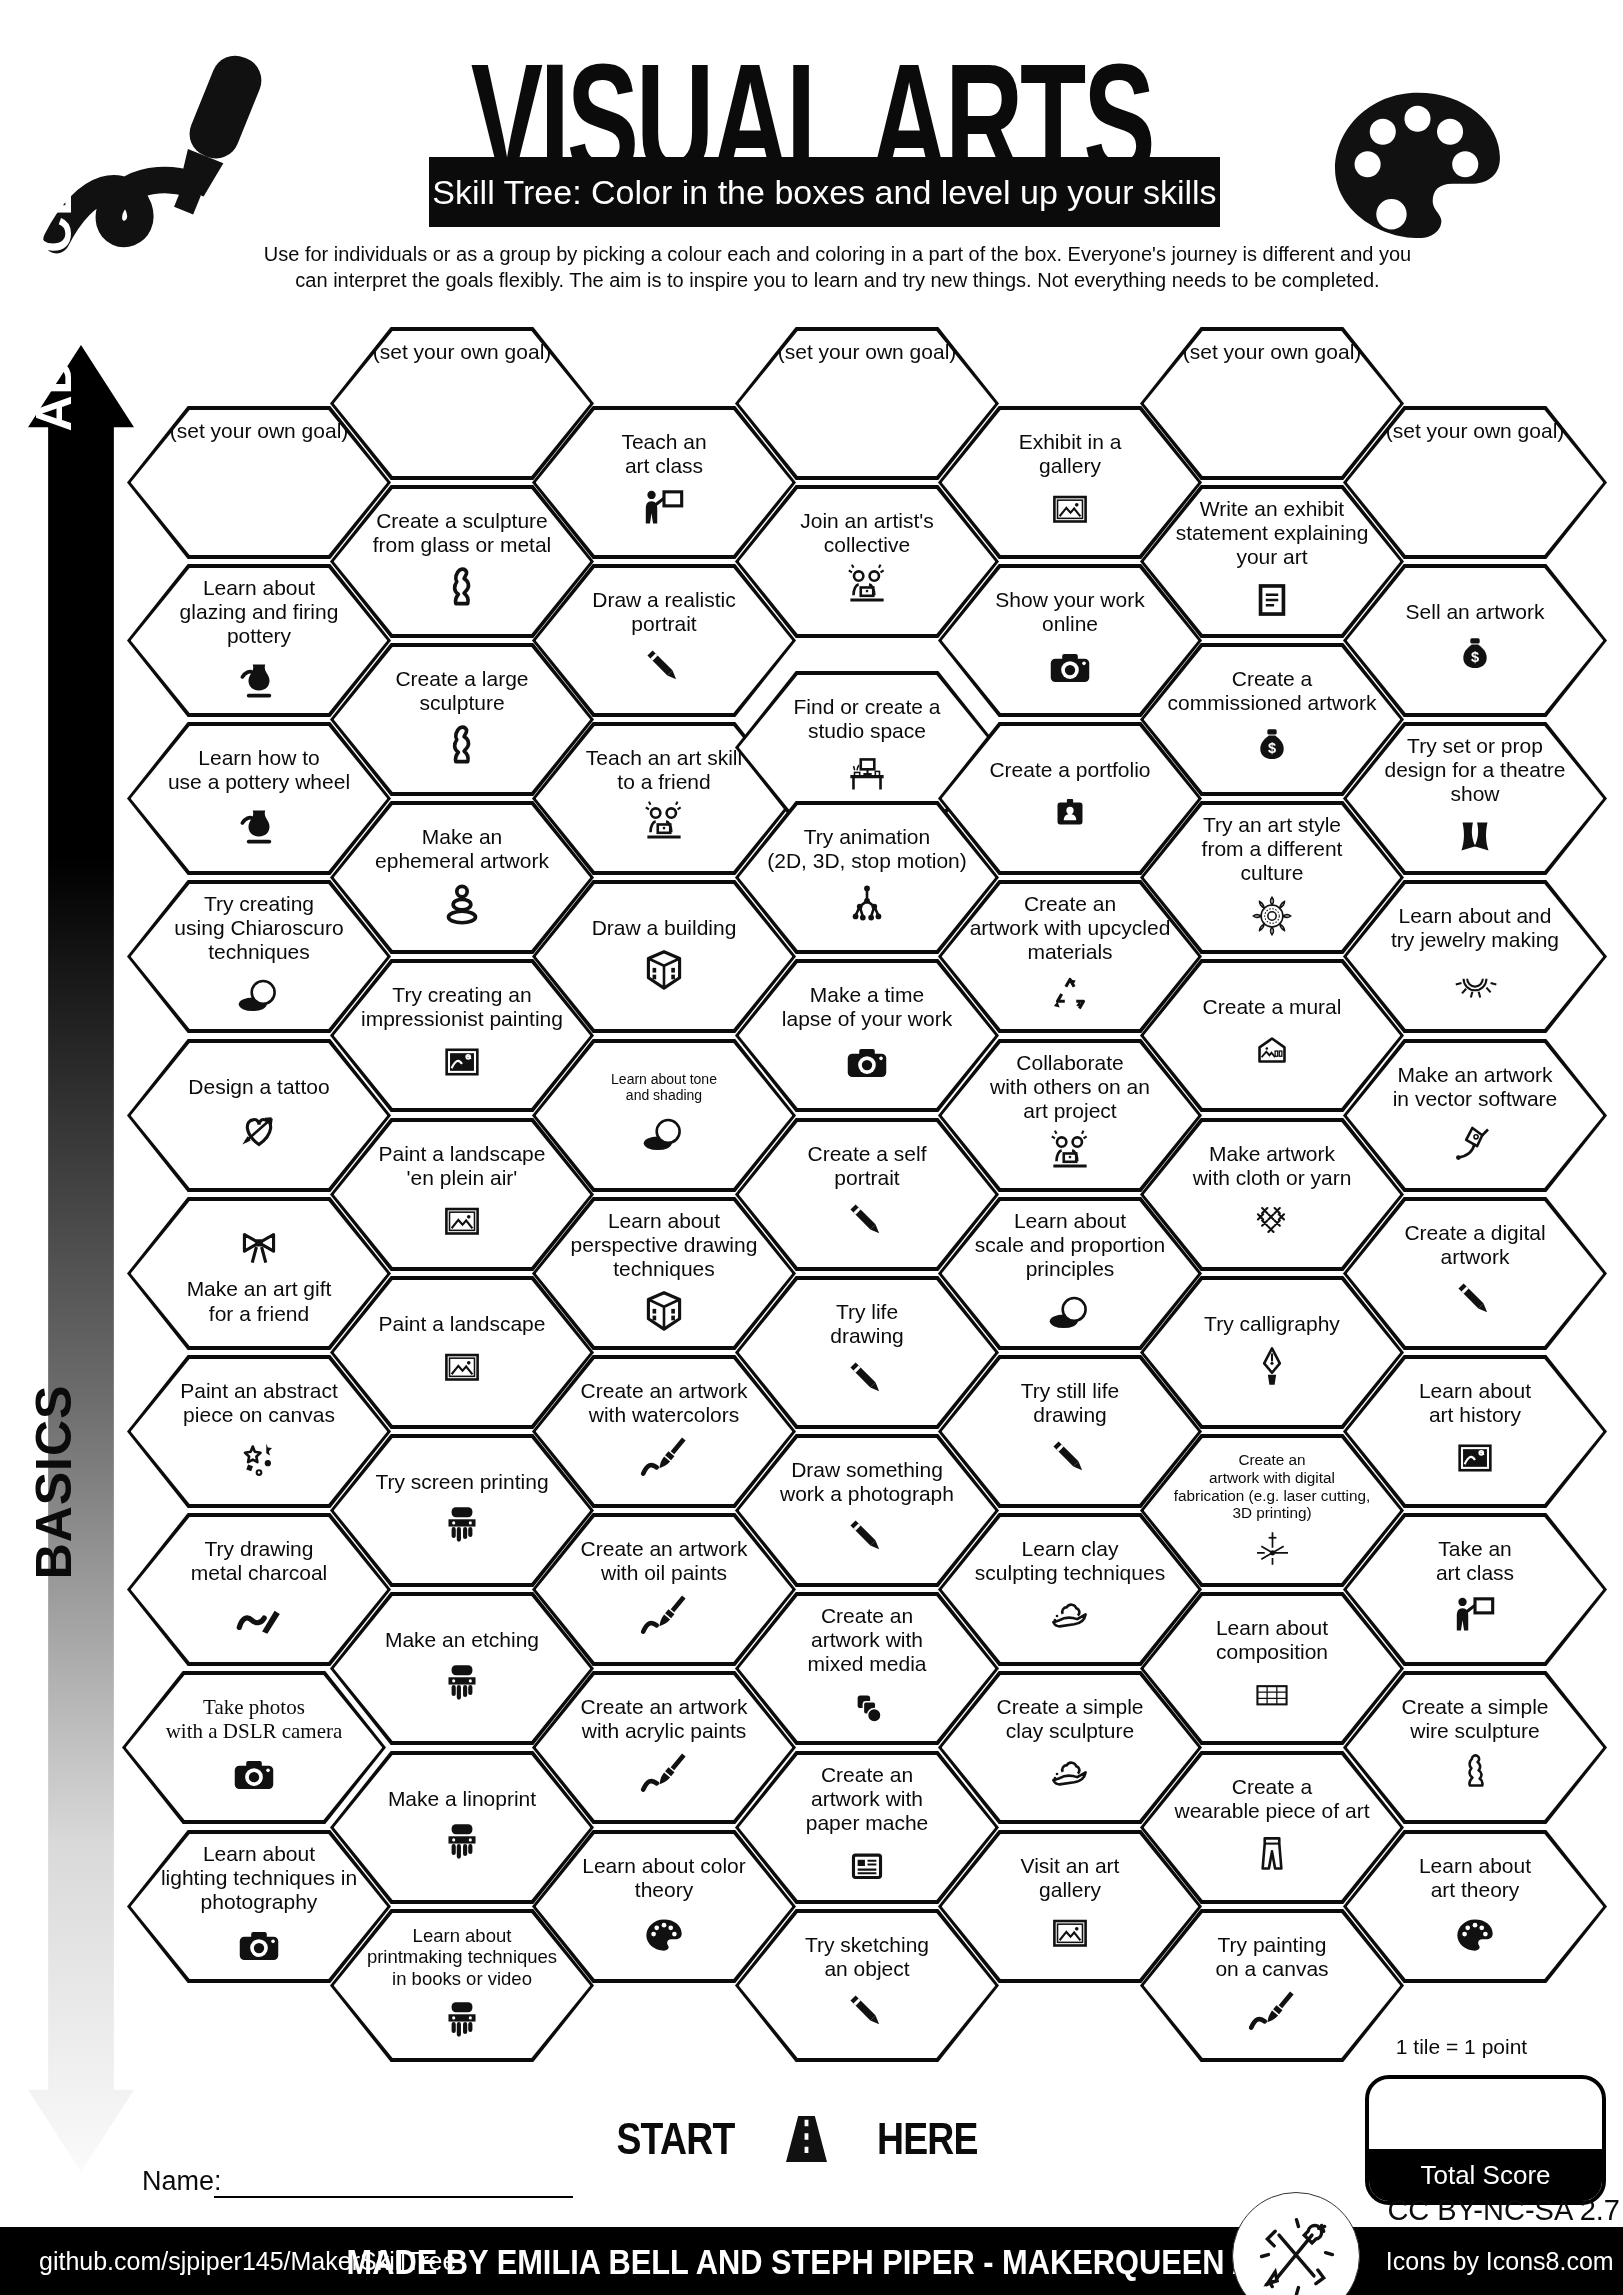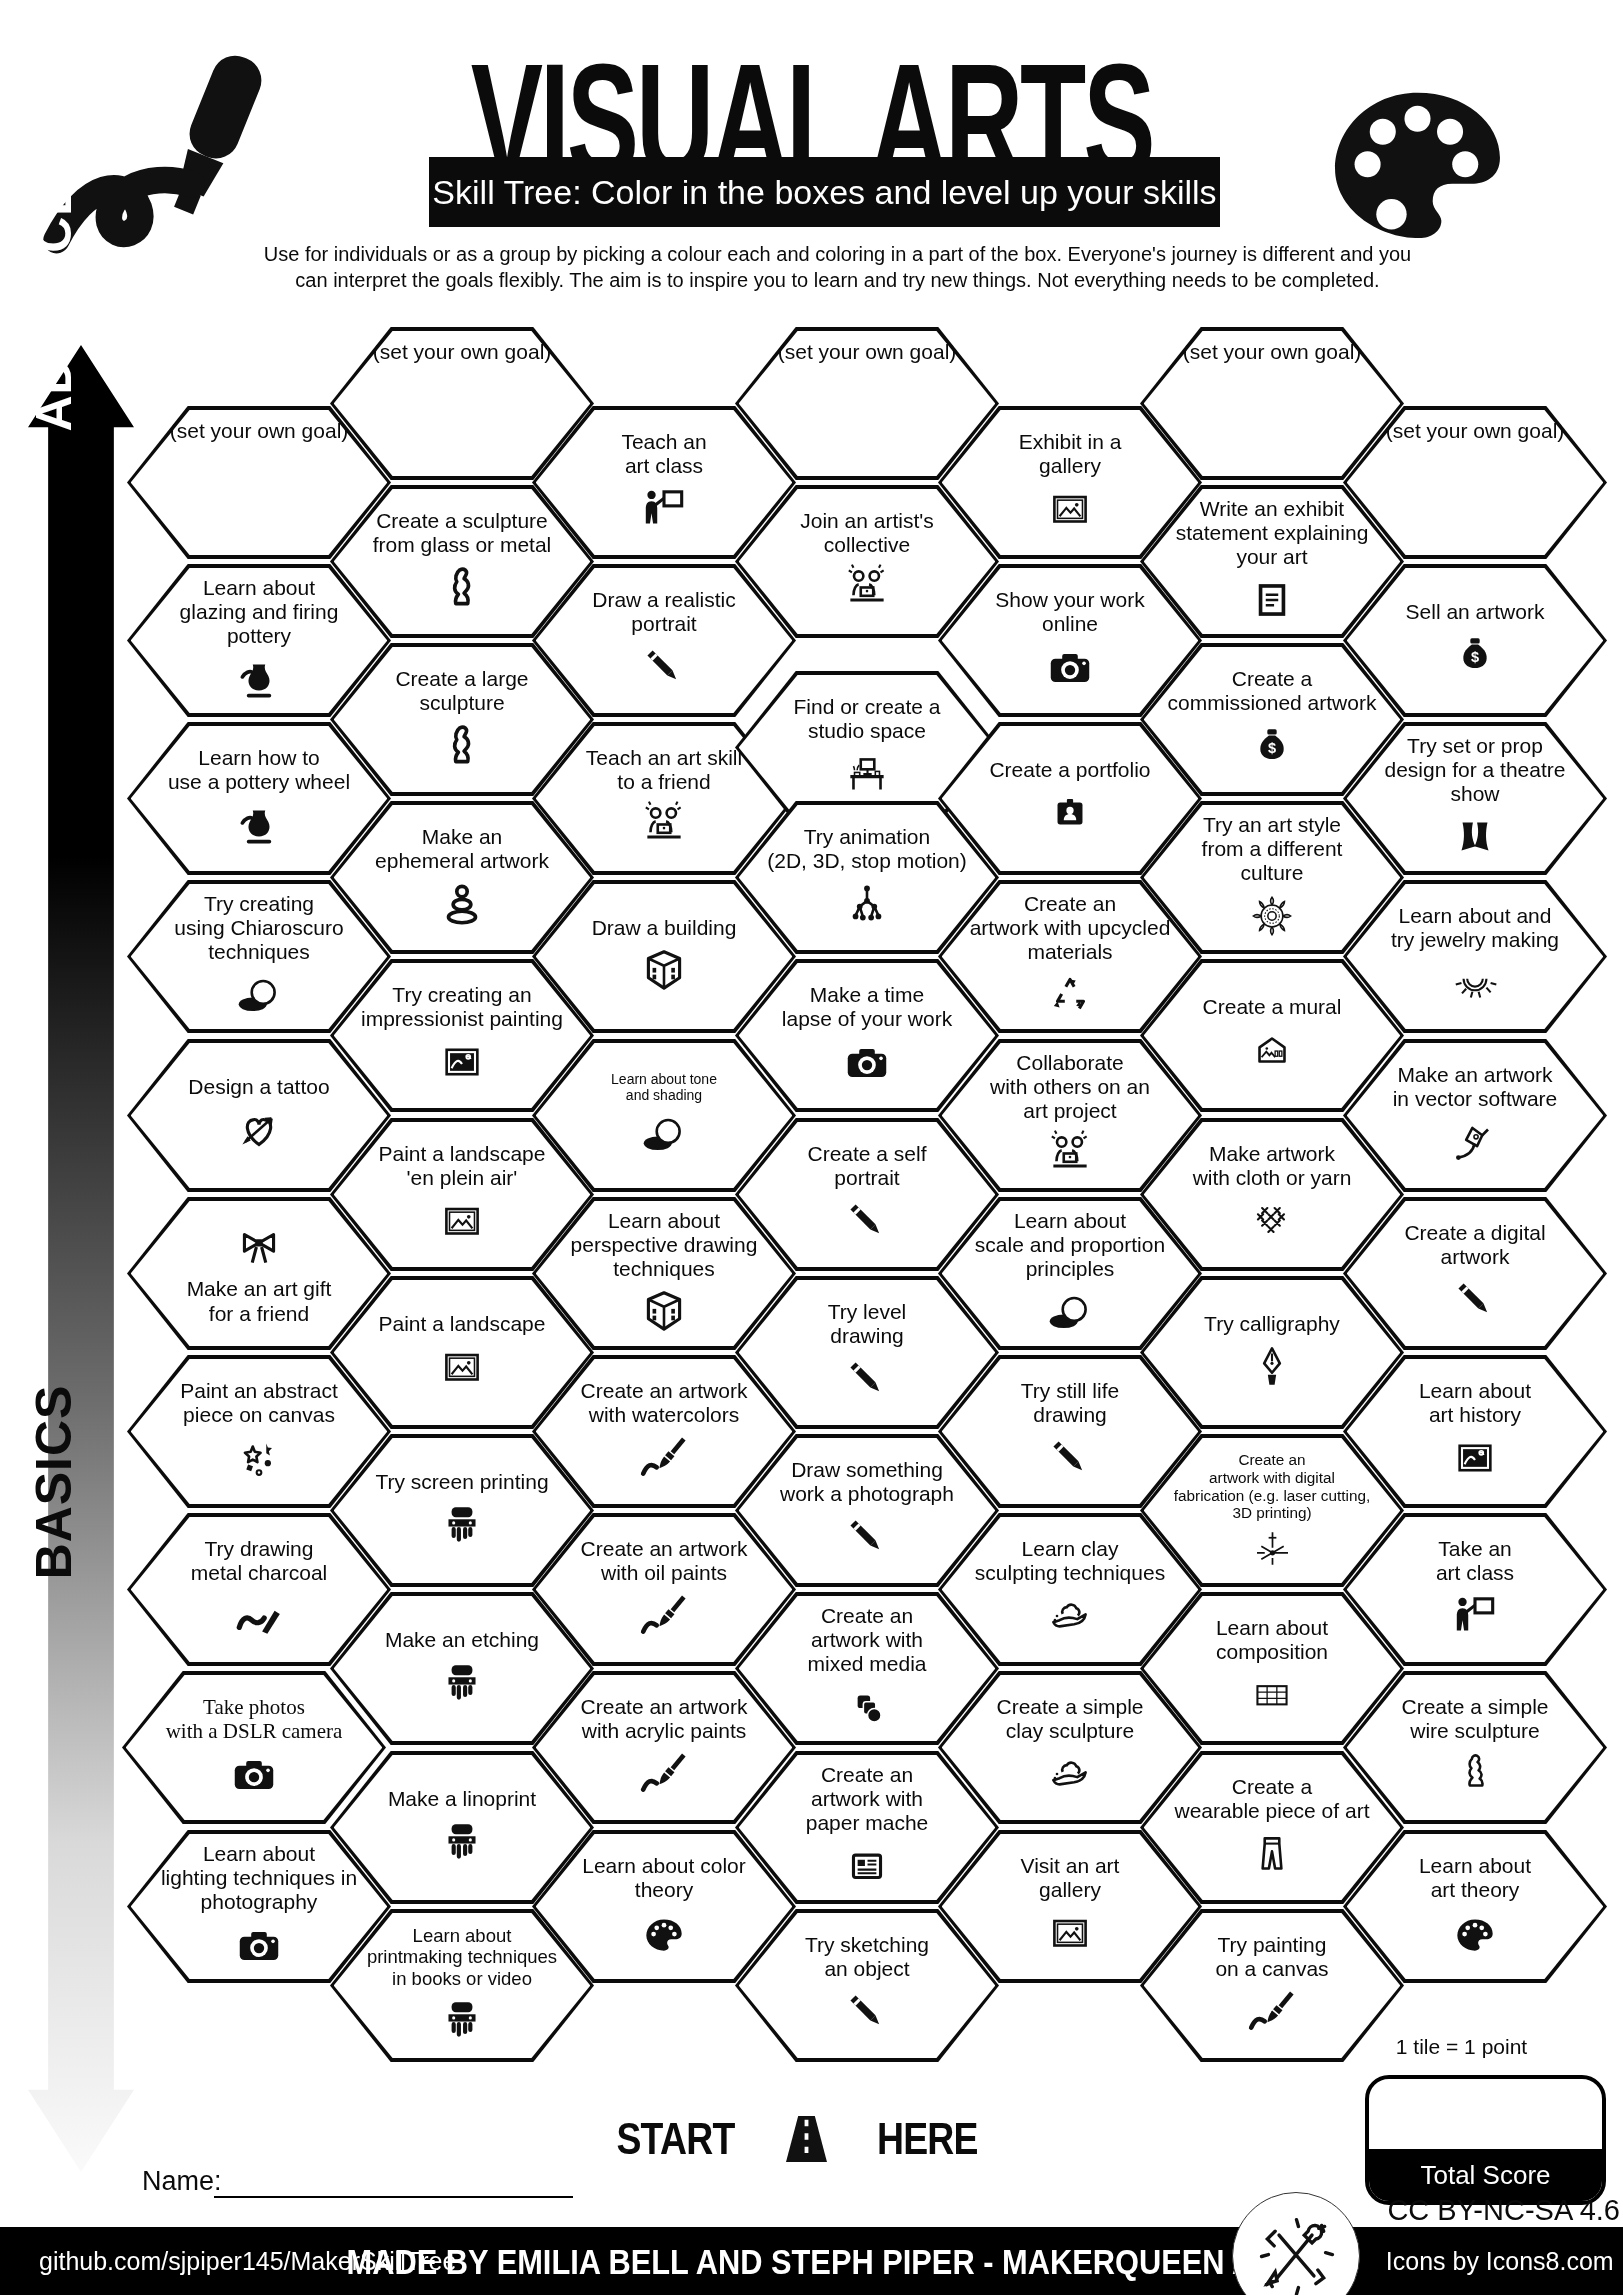--- a/index.html
+++ b/index.html
@@ -733,21 +733,21 @@
 portrait</div>
         <svg class="hex-icon" viewBox="0 0 100 100">
           <use href="#i-pencil"></use>
         </svg>
       </div>
     </div>
     <div class="hex" style="left: 735px; top: 1276px;">
       <div class="hex-b"></div>
       <div class="hex-i"></div>
       <div class="hex-c">
-        <div class="hex-label" style="font-size: 21px;">Try level
+        <div class="hex-label" style="font-size: 21px;">Try life
 drawing</div>
         <svg class="hex-icon" viewBox="0 0 100 100">
           <use href="#i-pencil"></use>
         </svg>
       </div>
     </div>
     <div class="hex" style="left: 735px; top: 1434px;">
       <div class="hex-b"></div>
       <div class="hex-i"></div>
       <div class="hex-c">
@@ -1142,21 +1142,21 @@
 
 <div class="abs" id="name-row">Name:</div>
 <div class="abs" id="name-line"></div>
 
 <div class="abs" id="tile-note">1 tile = 1 point</div>
 
 <div class="abs" id="score-box">
   <div id="score-band">Total Score</div>
 </div>
 
-<div class="abs" id="license-text">CC BY-NC-SA 4.6</div>
+<div class="abs" id="license-text">CC BY-NC-SA 2.7</div>
 
 <div class="abs" id="cc-circle">
   <svg viewBox="0 0 100 100">
     <g stroke="#111" stroke-width="3.5" fill="none" stroke-linecap="round">
       <path d="M30 72 66 28M32 28l36 42"></path>
       <path d="M28 66l-8 12 10-3zM62 24a7 7 0 1 1 8 8l-4 4-8-8z"></path>
       <path d="M28 24l-8 8 7 7M72 64l6 8-8 6"></path>
       <path d="M50 12l2 7M80 46l7 2M14 50l7-2M52 82l-2 7M76 18l2 6m-5-3 6-2M22 76l3 5m-6-2 6-3"></path>
     </g>
   </svg>

